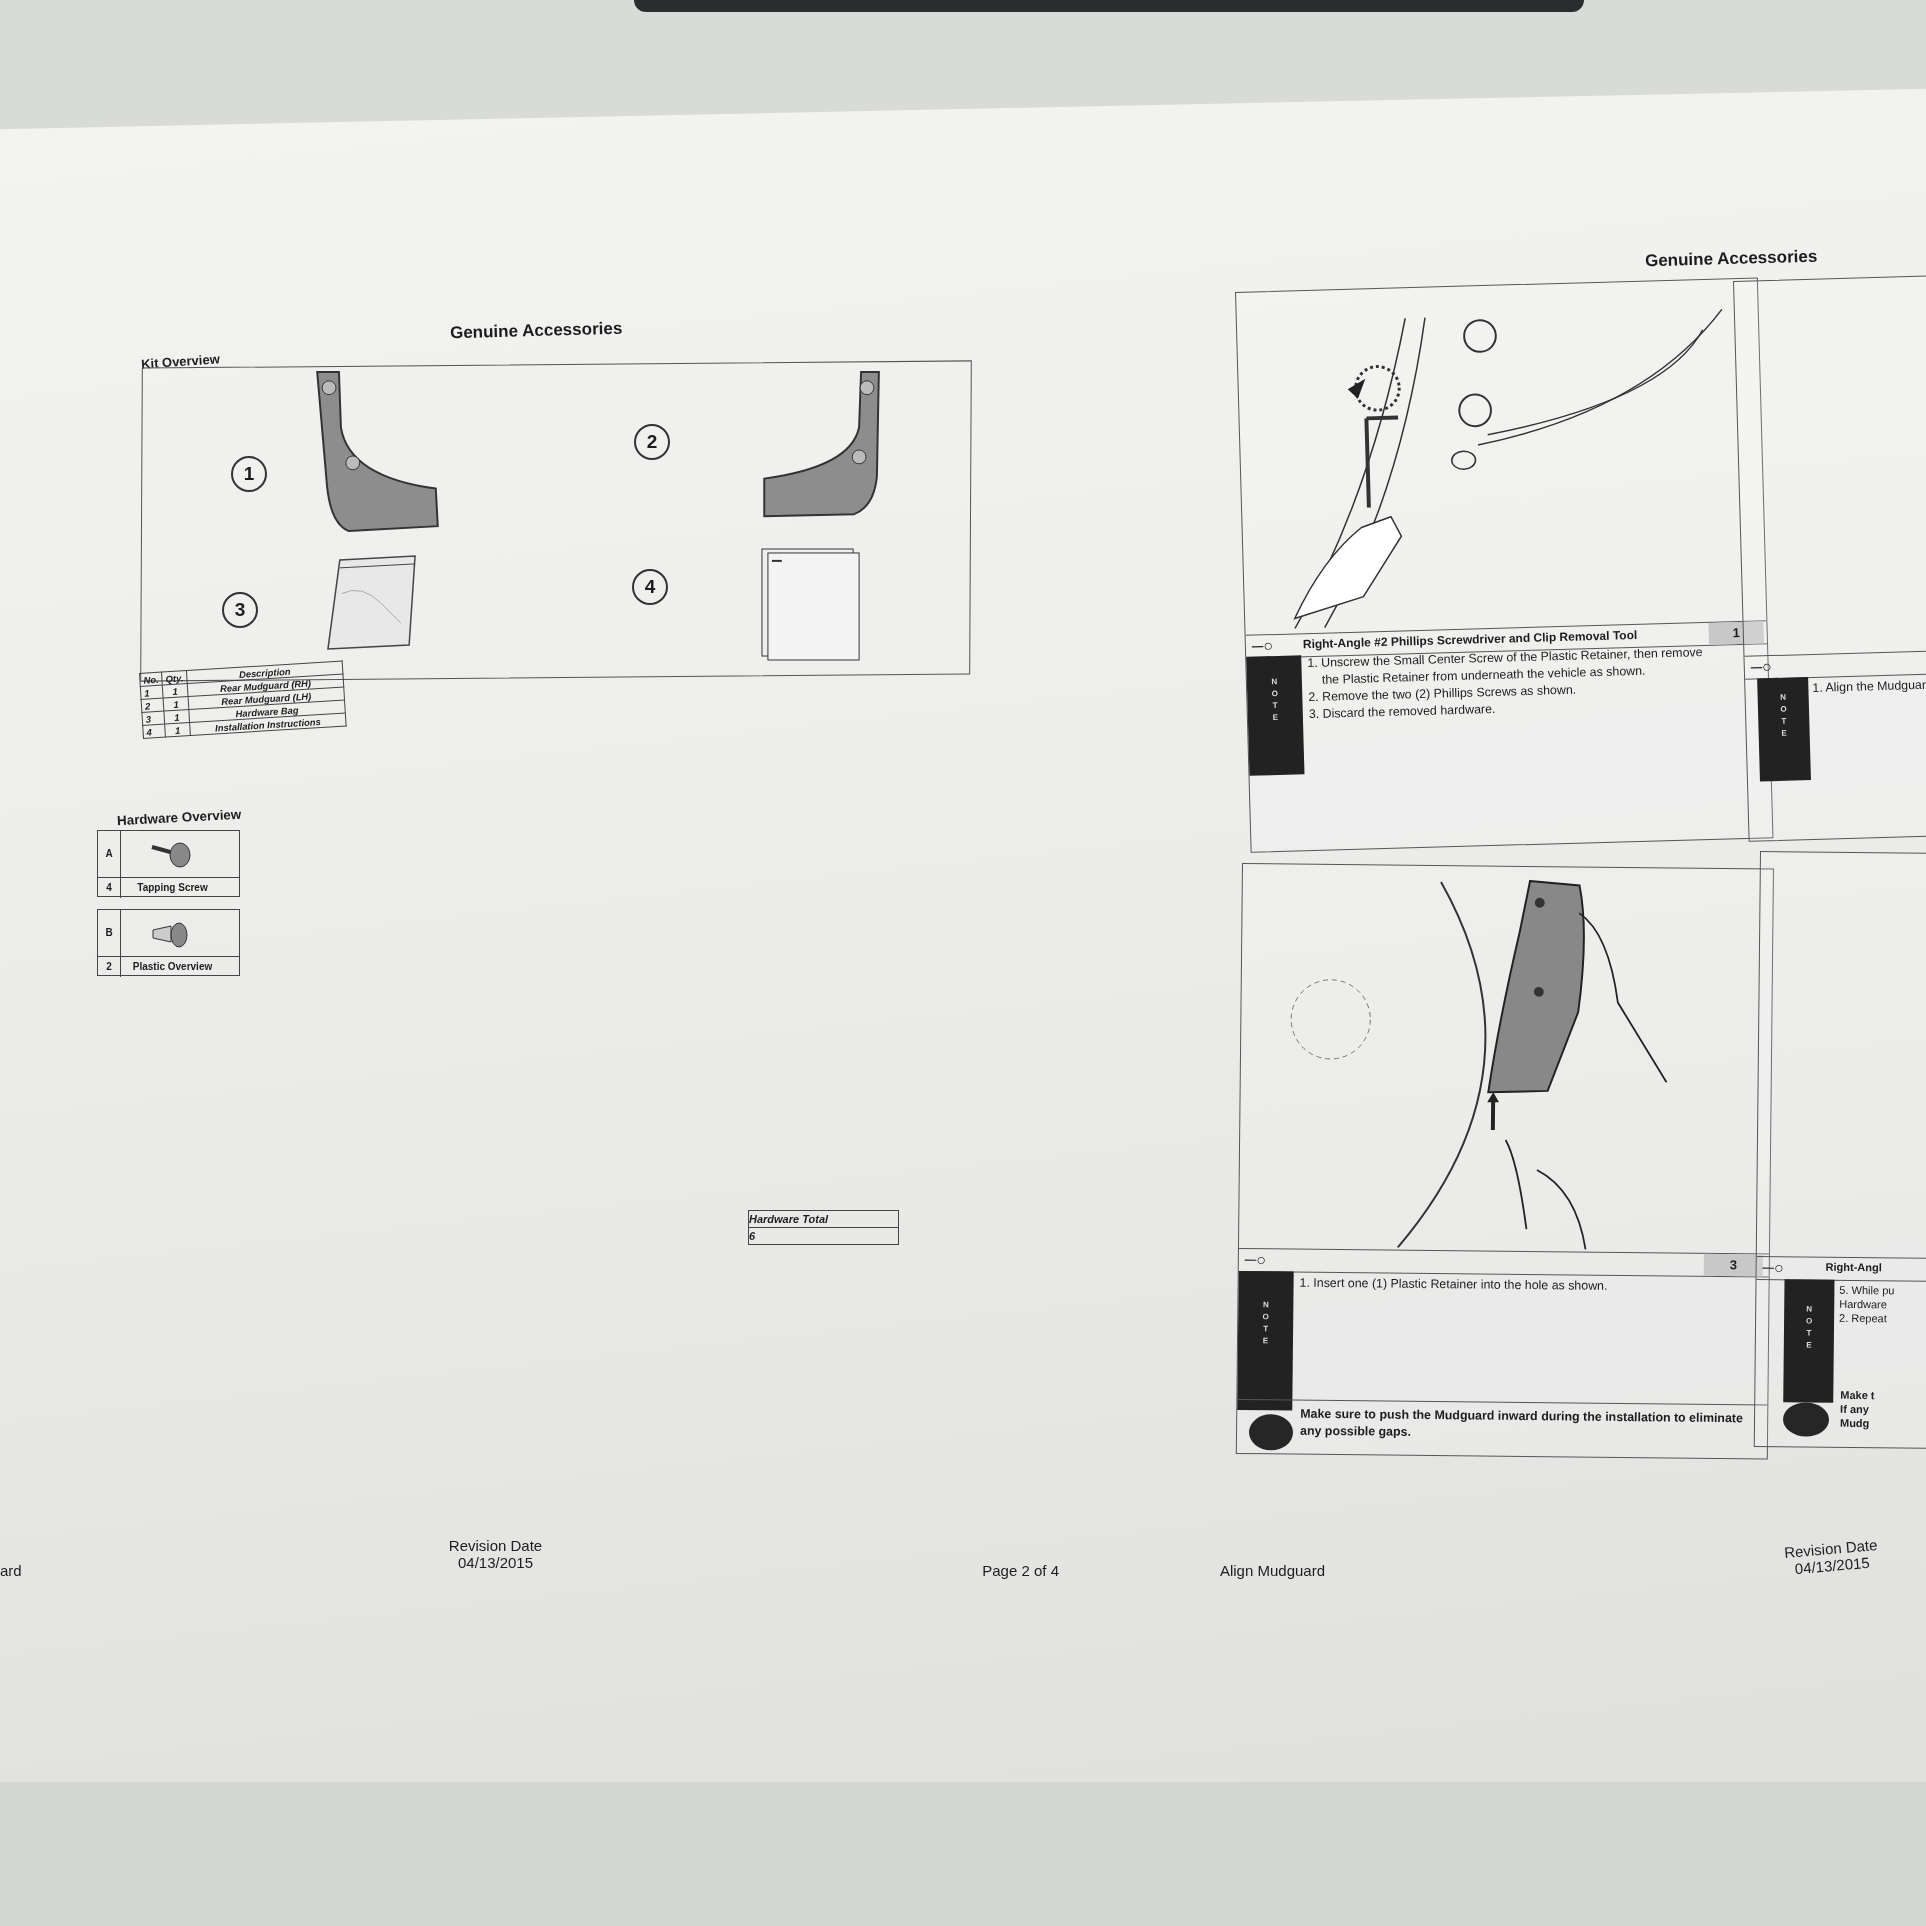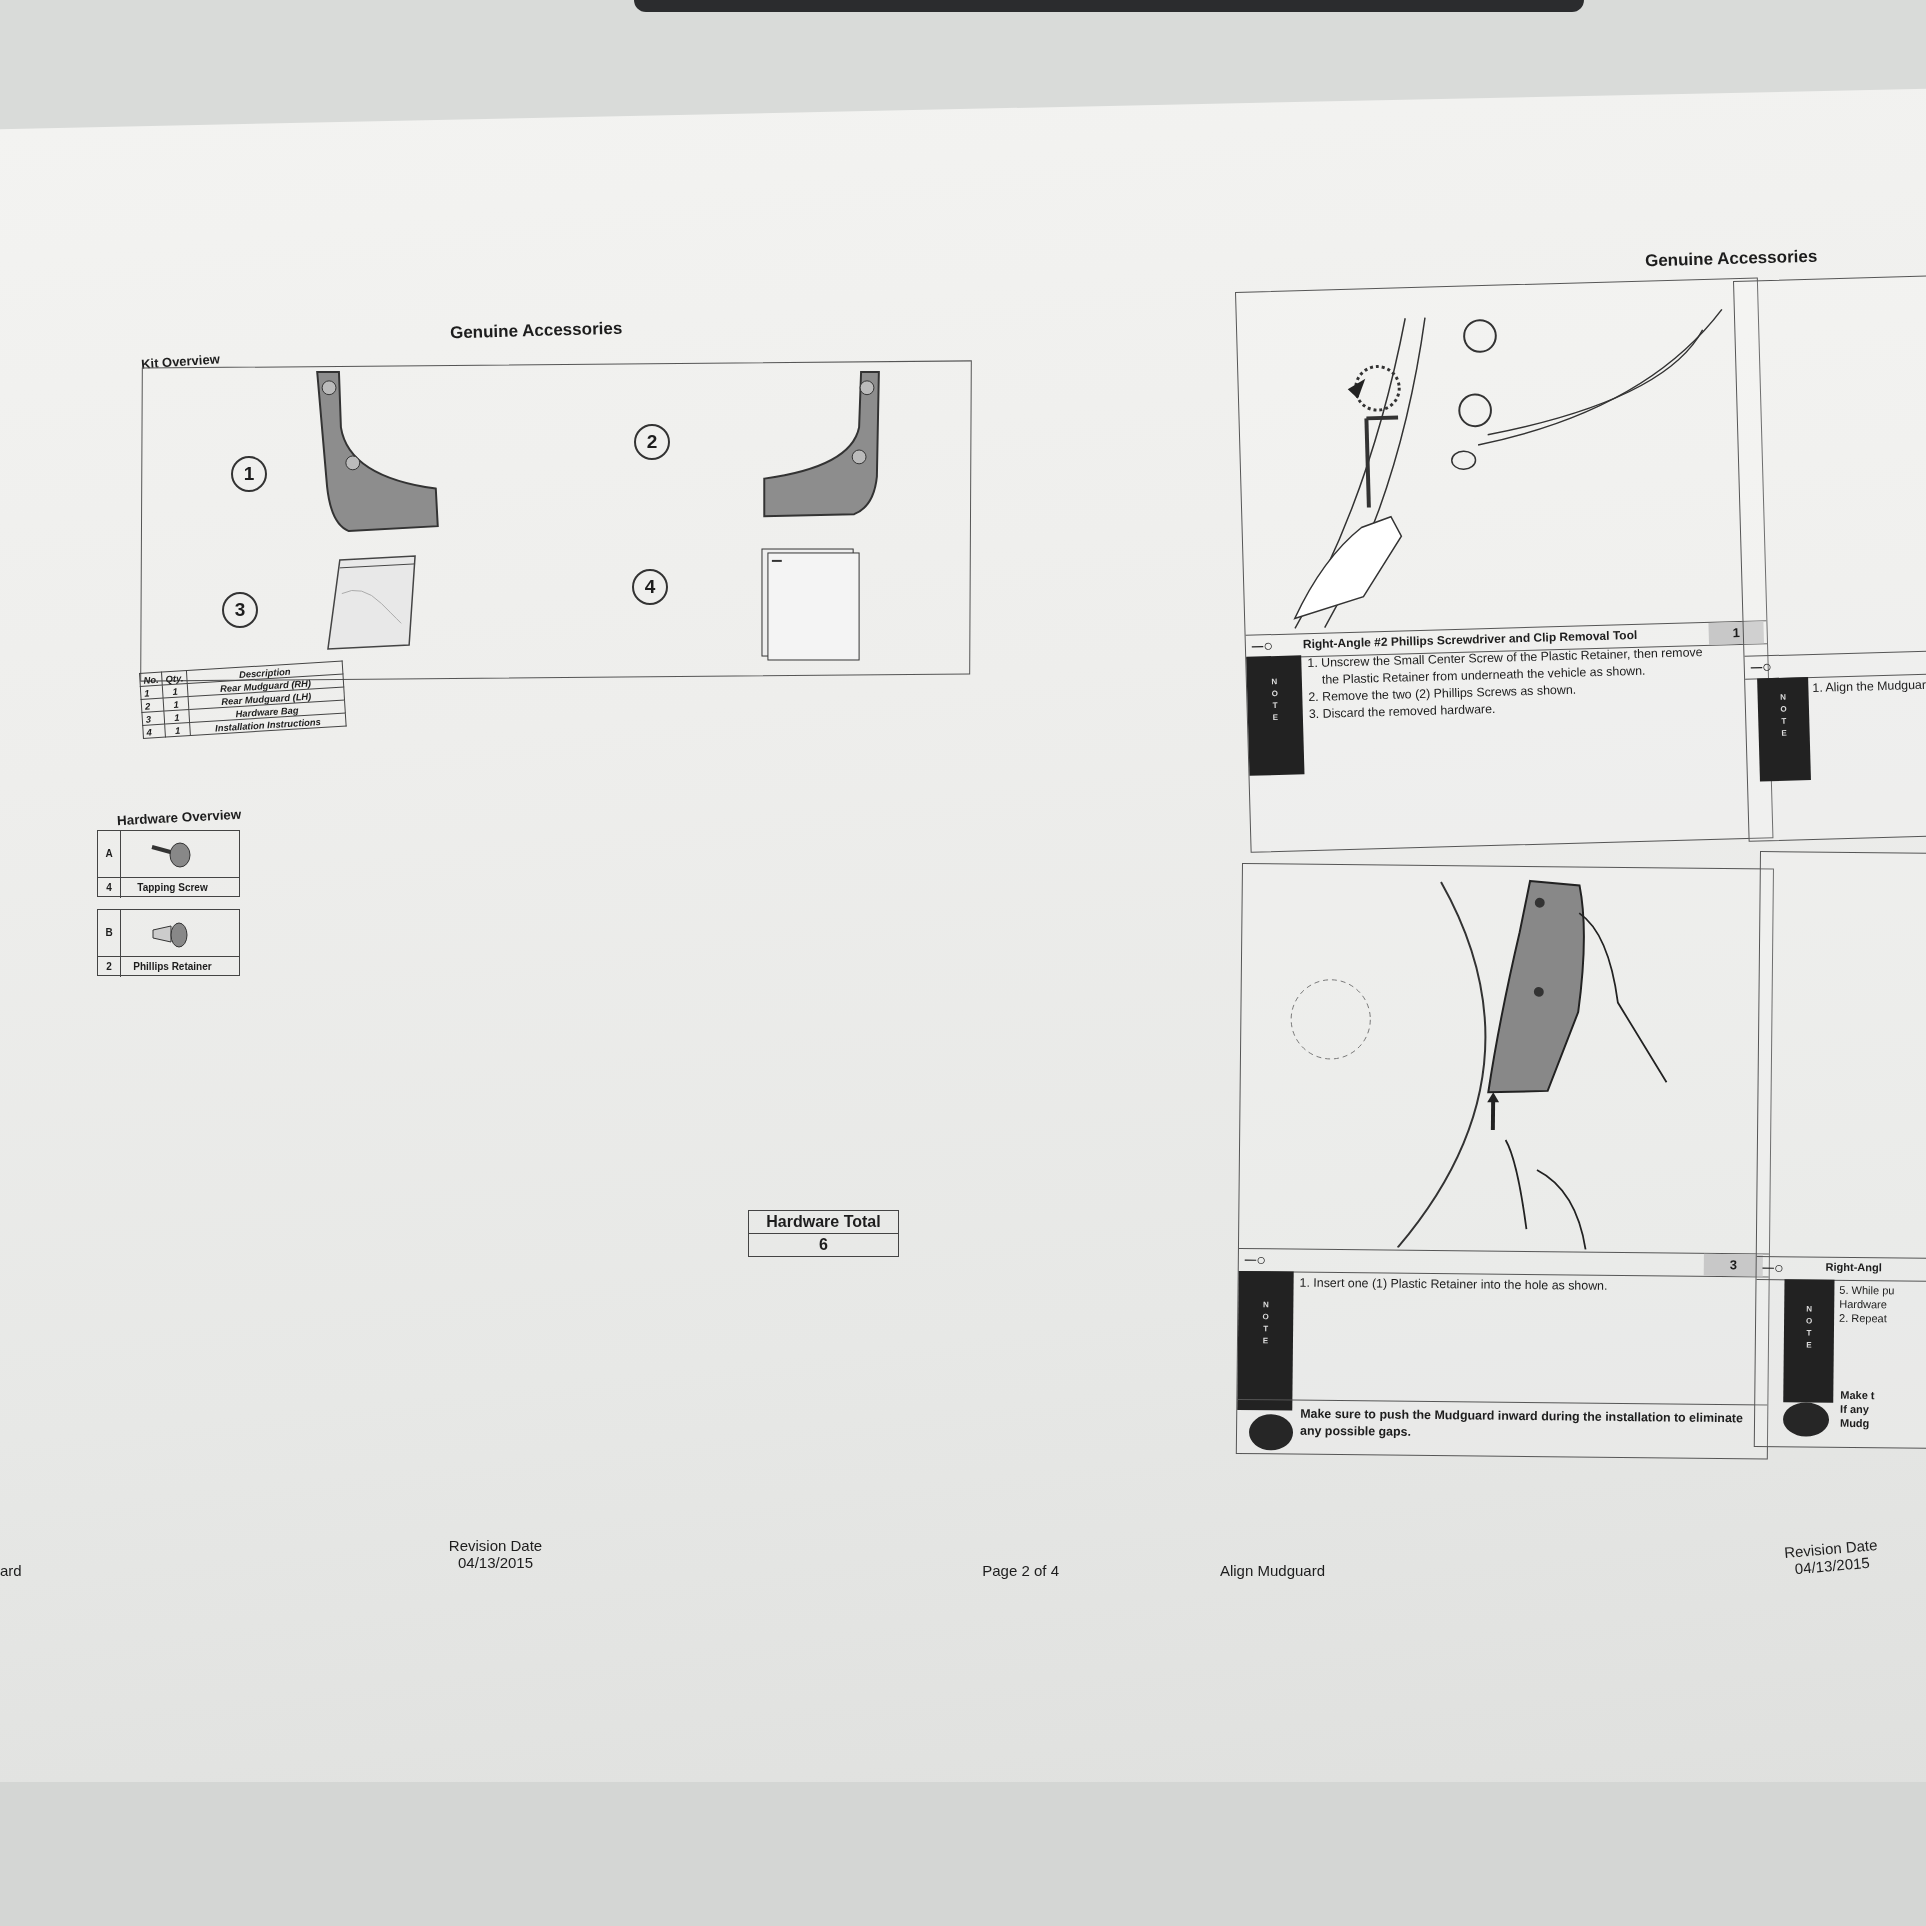--- a/index.html
+++ b/index.html
@@ -119,25 +119,25 @@
     </div>
 </div>
 <div class="hw-card" style="left:97px;top:909px;">
   <div class="let">B</div>
   <svg class="abs" style="left:51px;top:8px;" width="50" height="34" viewBox="0 0 50 34">
     <path d="M4,12 L22,8 L22,24 L4,20 Z" fill="#ccc" stroke="#333"></path>
     <ellipse cx="30" cy="17" rx="8" ry="12" fill="#888" stroke="#333"></ellipse>
   </svg>
   <div class="bot">
       <span class="q">2</span>
-      <span class="n">Phillips Retainer</span>
+      <span class="n">Plastic Overview</span>
     </div>
 </div>
 
-<div class="abs" style="left:748px;top:1210px;width:149px;border:1.5px solid #444;font-size:16px;font-weight:bold;text-align:center;">
+<div class="abs" style="left:748px;top:1210px;width:149px;border:1.5px solid #444;font-size:11px;font-weight:bold;text-align:left;font-style:italic;">
   <div style="border-bottom:1.5px solid #444;padding:2px 0;">Hardware Total</div>
   <div style="padding:2px 0;">6</div>
 </div>
 
 <div class="abs hdr" style="left:1645px;top:249px;transform:rotate(-1.5deg);">Genuine Accessories</div>
 
 <div class="panel" style="left:1235px;top:292px;width:521px;height:559px;transform:rotate(-1.6deg);transform-origin:left top;">
   <svg class="abs" style="left:10px;top:10px;" width="495" height="337" viewBox="0 0 500 340">
     <path d="M160,20 Q120,200 40,330" fill="none" stroke="#333" stroke-width="1.5"></path>
     <path d="M180,20 Q150,200 70,330" fill="none" stroke="#333" stroke-width="1.5"></path>

